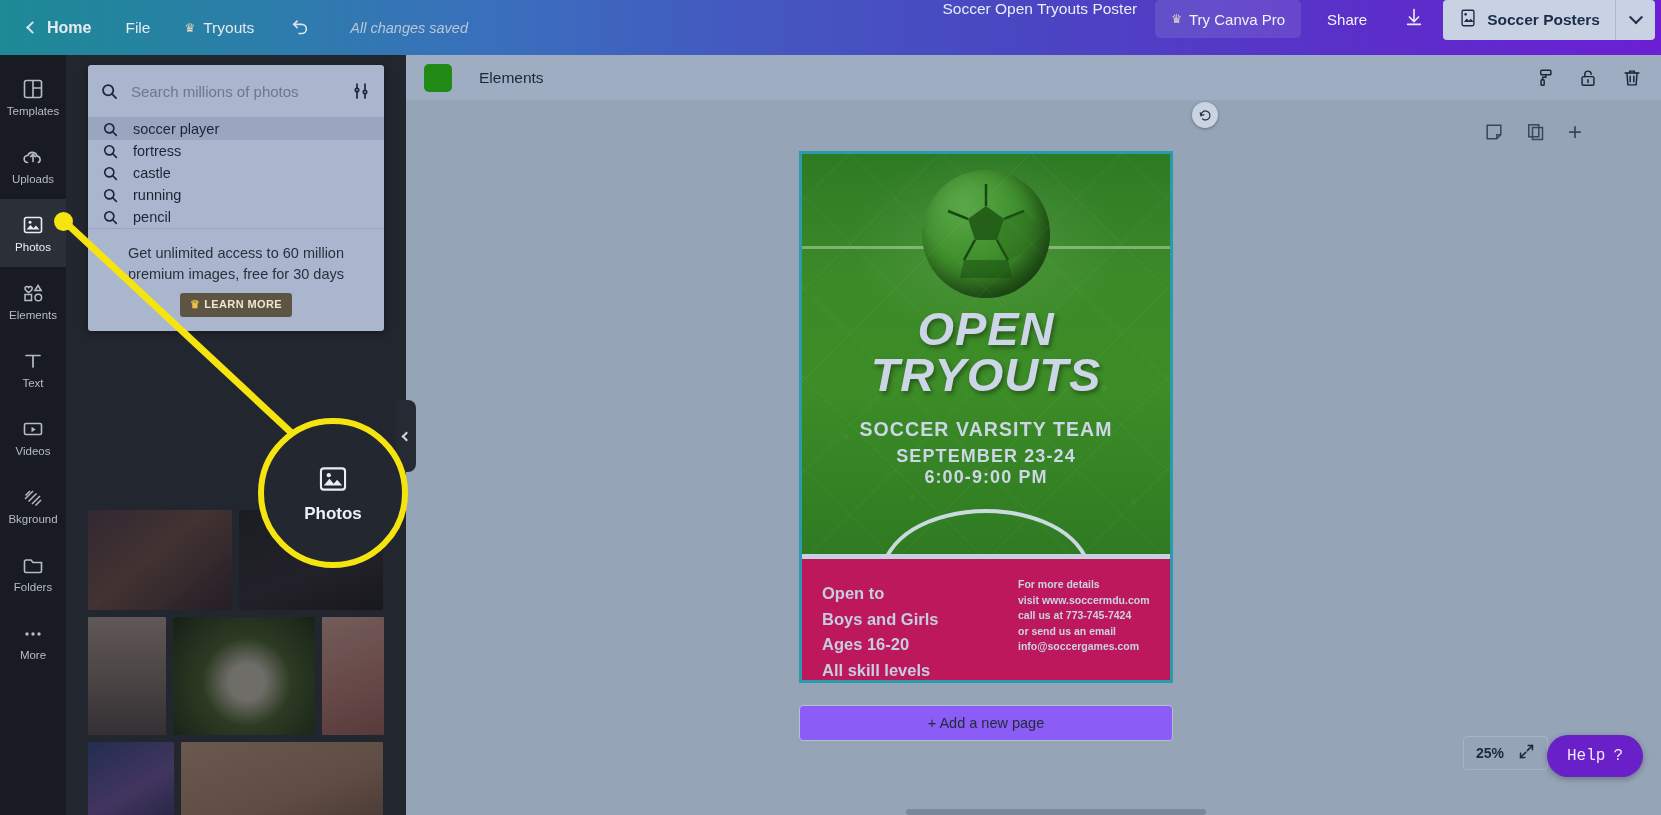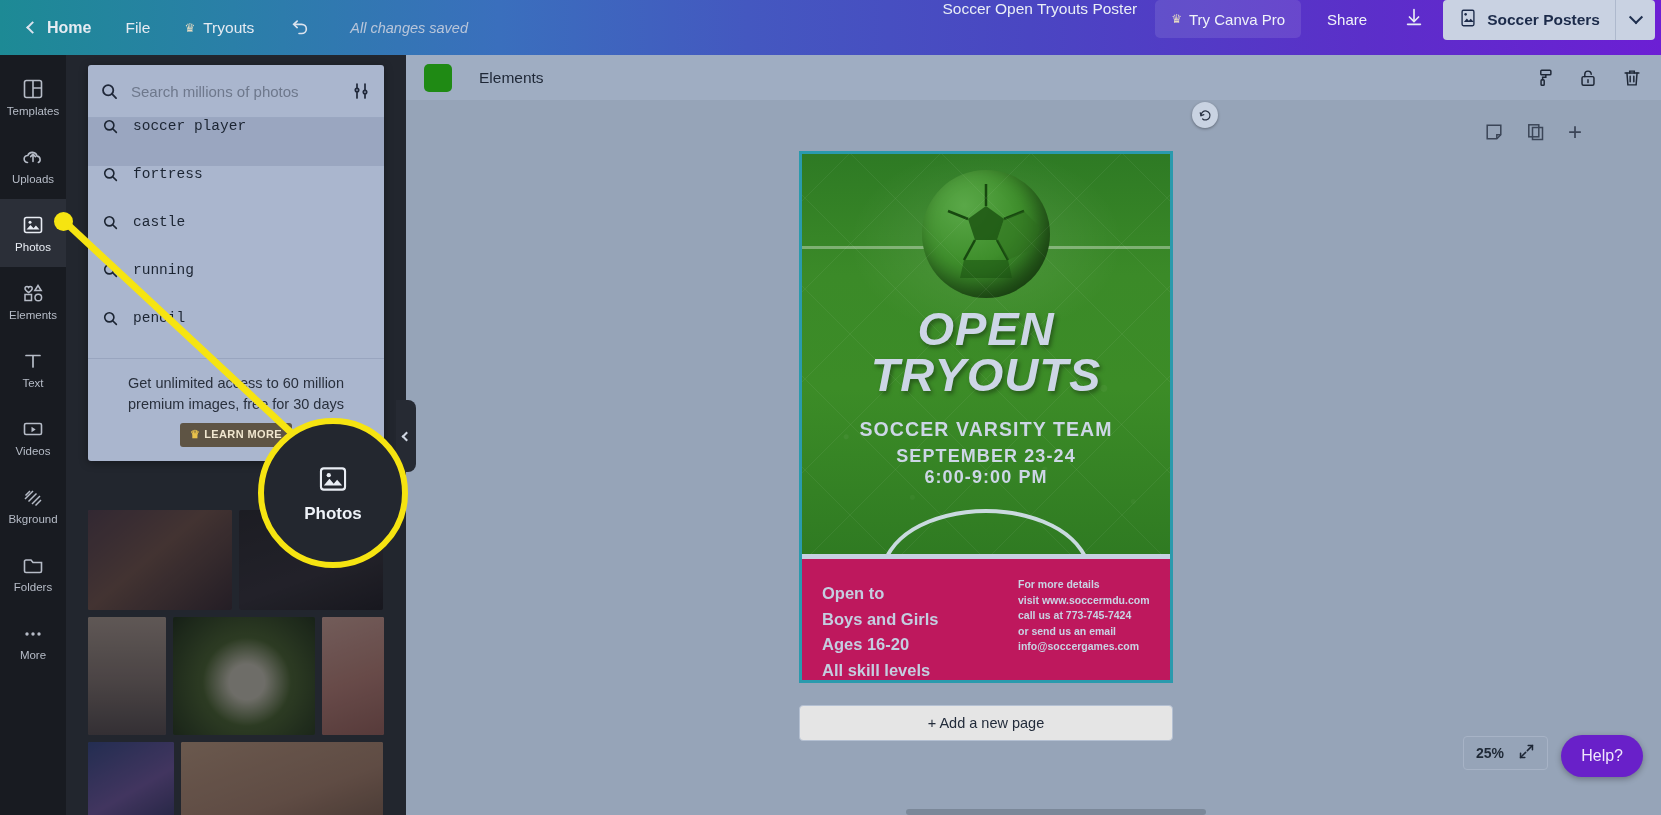--- a/index.html
+++ b/index.html
@@ -110,22 +110,22 @@
     background: #2b3342;
   }
   .tune-ico { width: 20px; height: 20px; cursor: pointer; }
   .recent-head {
     display: flex; align-items: center; justify-content: space-between;
     padding: 11px 14px 9px 14px; font-size: 13px; font-weight: bold;
     color: #4d586c;
   }
   .clear-link { color: #3f4a5e; font-weight: bold; cursor: pointer; }
   .recent-item {
-    display: flex; gap: 14px; height: 48px;
-    padding: 0 14px; font-size: 14.5px; color: #1c2533; cursor: pointer; font-family: Liberation Mono, monospace;
+    display: flex; align-items: center; gap: 14px; height: 22px;
+    padding: 0 14px; font-size: 14.5px; color: #1c2533; cursor: pointer;
   }
   .recent-item.hl { background: #9aa6c0; }
   .recent-item .search-ico { width: 17px; height: 17px; flex: 0 0 17px; }
   .promo {
     border-top: 1px solid #99a5bf; padding: 14px 14px 14px;
     text-align: center; font-size: 14.5px; color: #29303d; line-height: 1.45;
   }
   .learn-btn {
     display: inline-flex; align-items: center; gap: 4px; margin-top: 8px;
     background: #5e5444; color: #f0e6cf; font-size: 11px; font-weight: bold;
@@ -260,37 +260,37 @@
     font-size: 10.5px; font-weight: bold; line-height: 1.48;
   }
   .rotate-handle {
     position: absolute; left: 786px; top: 2px; width: 26px; height: 26px;
     border-radius: 50%; background: #c9d3e2;
     display: flex; align-items: center; justify-content: center; cursor: pointer;
     box-shadow: 0 1px 3px rgba(0,0,0,.35);
   }
   .add-page {
     position: absolute; left: 393px; top: 605px; width: 374px; height: 36px;
-    background: #e5e5e5; border: 1px solid #b4c0d2; border-radius: 4px;
+    background: #8b5cf6; border: 1px solid #b4c0d2; border-radius: 4px;
     display: flex; align-items: center; justify-content: center;
     color: #232c3b; font-size: 14.5px; cursor: pointer;
   }
 
   
   .zoom-box {
     position: absolute; right: 113px; bottom: 45px; height: 34px;
     display: flex; align-items: center; gap: 14px; padding: 0 12px;
     border: 1px solid #a7b3c6; border-radius: 4px; cursor: pointer;
   }
   .zoom-val { font-size: 14px; color: #1f2936; font-weight: bold; }
   .help-btn {
     position: absolute; right: 18px; bottom: 38px; height: 42px;
     padding: 0 20px; border-radius: 21px; background: #6920c9; color: #efe6fb;
-    font-size: 16px; display: flex; align-items: center; gap: 0;
-    cursor: pointer; box-shadow: 0 2px 6px rgba(0,0,0,.3);
+    font-size: 16px; display: flex; align-items: center; gap: 8px;
+    cursor: pointer; box-shadow: 0 2px 6px rgba(0,0,0,.3); font-family: Liberation Mono, monospace;
   }
 
   
   .callout-line { position: absolute; left: 0; top: 0; width: 1661px; height: 815px; pointer-events: none; z-index: 20; }
   .callout-dot {
     position: absolute; left: 54px; top: 212px; width: 19px; height: 19px;
     border-radius: 50%; background: #f6e411; z-index: 22;
   }
   .magnifier {
     position: absolute; left: 258px; top: 418px; width: 150px; height: 150px;

